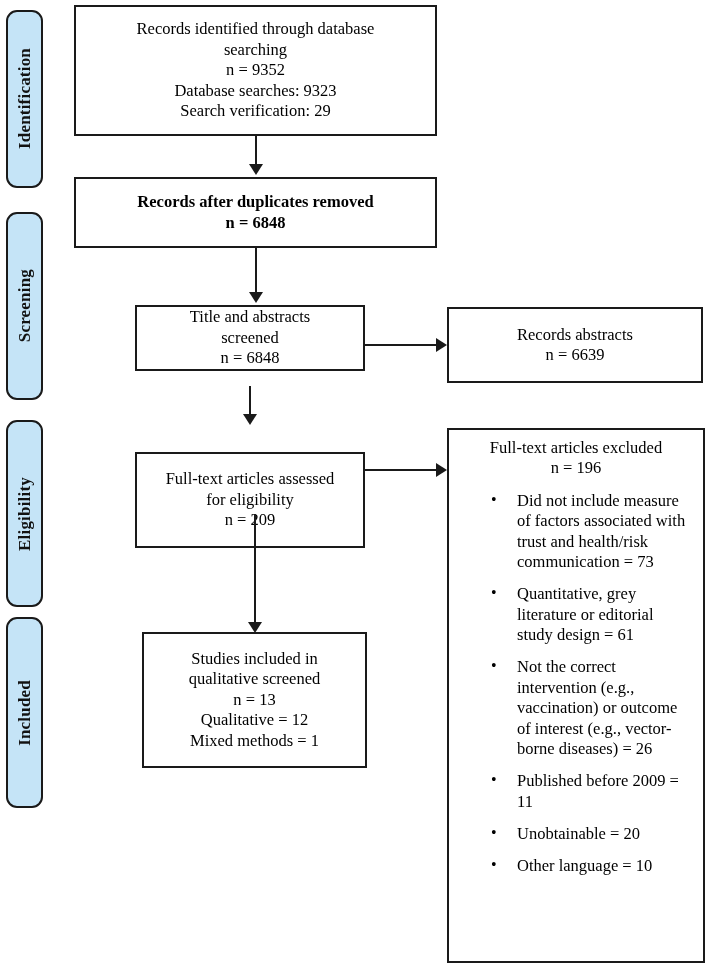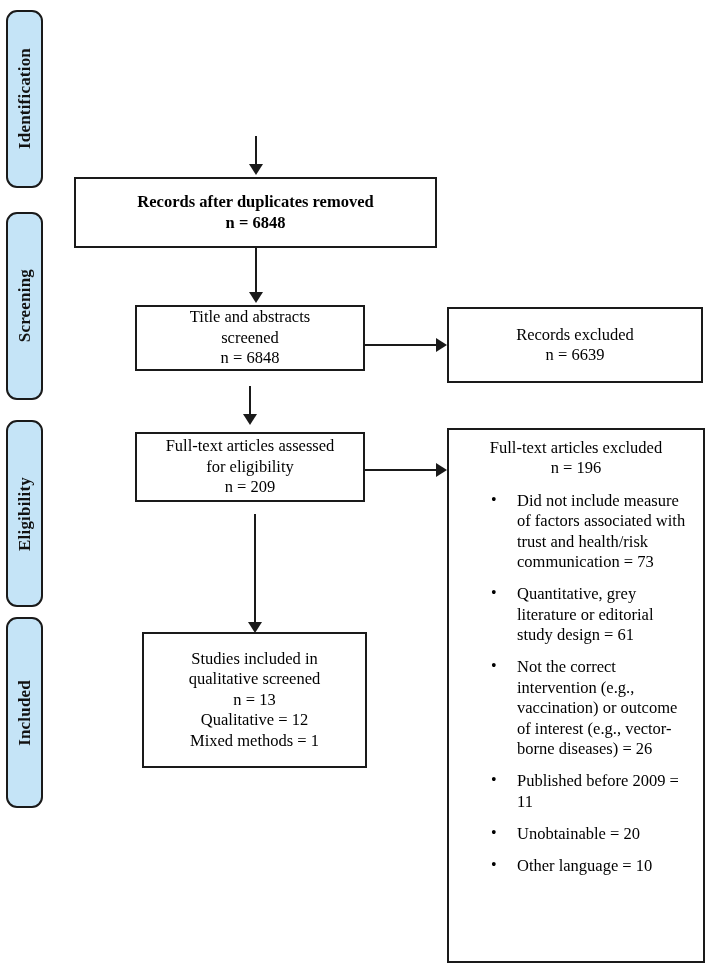--- a/index.html
+++ b/index.html
@@ -139,20 +139,27 @@
   <div class="stage-pill" style="top:212px; height:188px;">
     <span class="stage-label">Screening</span>
   </div>
   <div class="stage-pill" style="top:420px; height:187px;">
     <span class="stage-label">Eligibility</span>
   </div>
   <div class="stage-pill" style="top:617px; height:191px;">
     <span class="stage-label">Included</span>
   </div>
 
+  <div class="flow-box" style="left:74px; top:5px; width:363px; height:131px;">
+    <span class="line">Records identified through database</span>
+    <span class="line">searching</span>
+    <span class="line">n = 9352</span>
+    <span class="line">Database searches: 9323</span>
+    <span class="line">Search verification: 29</span>
+  </div>
 
   <div class="v-line" style="left:255px; top:136px; height:30px;"></div>
   <div class="arrow-down" style="left:249px; top:164px;"></div>
 
   <div class="flow-box" style="left:74px; top:177px; width:363px; height:71px;font-weight:bold;">
     <span class="line">Records after duplicates removed</span>
     <span class="line">n = 6848</span>
   </div>
 
   <div class="v-line" style="left:255px; top:248px; height:46px;"></div>
@@ -161,28 +168,28 @@
   <div class="flow-box" style="left:135px; top:305px; width:230px; height:66px;">
     <span class="line">Title and abstracts</span>
     <span class="line">screened</span>
     <span class="line">n = 6848</span>
   </div>
 
   <div class="h-line" style="left:365px; top:344px; width:72px;"></div>
   <div class="arrow-right" style="left:436px; top:338px;"></div>
 
   <div class="flow-box" style="left:447px; top:307px; width:256px; height:76px;">
-    <span class="line">Records excluded</span>
+    <span class="line">Records abstracts</span>
     <span class="line">n = 6639</span>
   </div>
 
   <div class="v-line" style="left:249px; top:386px; height:30px;"></div>
   <div class="arrow-down" style="left:243px; top:414px;"></div>
 
-  <div class="flow-box" style="left:135px; top:432px; width:230px; height:70px;">
+  <div class="flow-box" style="left:135px; top:452px; width:230px; height:96px;">
     <span class="line">Full-text articles assessed</span>
     <span class="line">for eligibility</span>
     <span class="line">n = 209</span>
   </div>
 
   <div class="h-line" style="left:365px; top:469px; width:72px;"></div>
   <div class="arrow-right" style="left:436px; top:463px;"></div>
 
   <div class="excl-box" style="left:447px; top:428px; width:258px; height:535px;">
     <span class="head-line">Full-text articles excluded</span>

